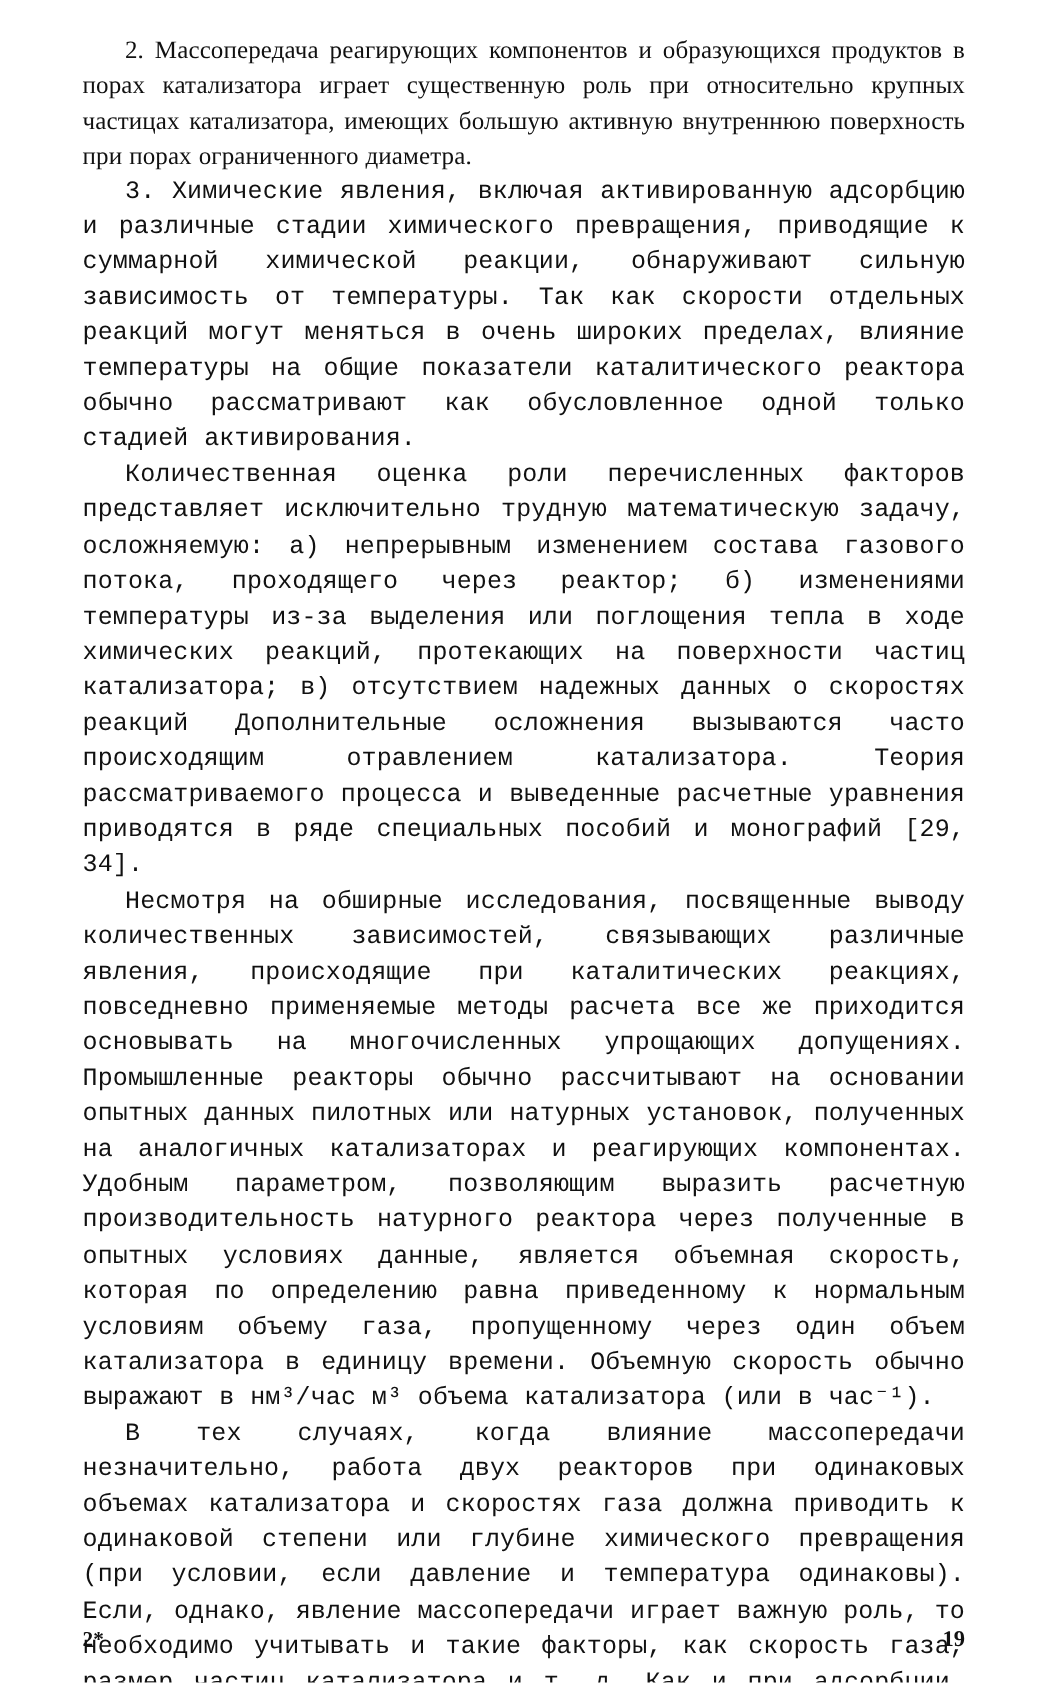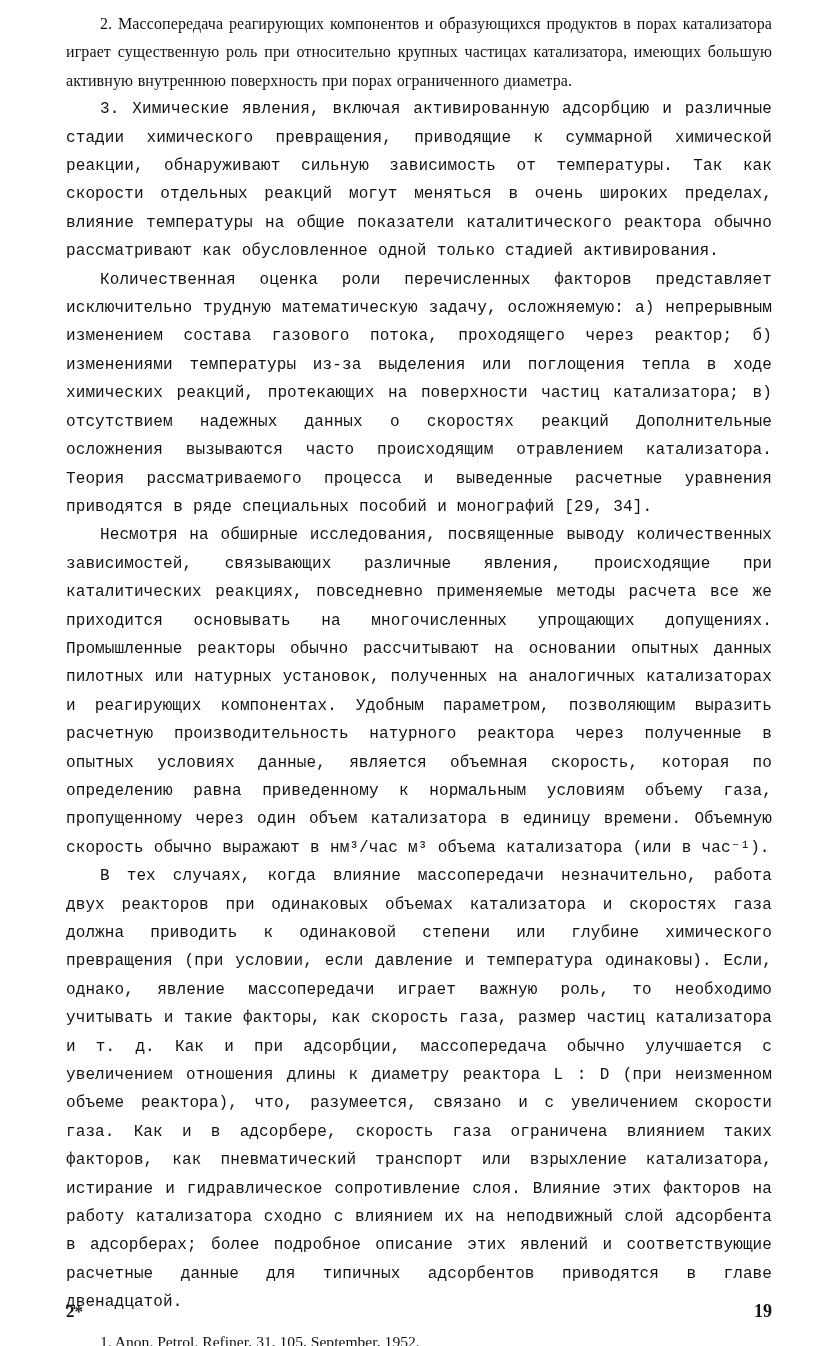--- a/index.html
+++ b/index.html
@@ -23,24 +23,24 @@
     padding: 0;
     box-sizing: border-box;
   }
   .body-col {
     position: absolute;
     left: 66px;
     top: 10px;
     width: 706px;
   }
   p.para {
-    margin: 0 0 0 0;
+    margin: 16px 0 0 0;
     text-align: justify;
     text-justify: inter-word;
-    font-size: 16px;
+    font-size: 20px;
     line-height: 28.4px;
     text-indent: 34px;
     letter-spacing: 0.1px;
     word-spacing: 0.5px;
   }
   p.para + p.para {
     margin-top: 0px;
     font-family: Liberation Mono, monospace;
   }
   .lit-title {

